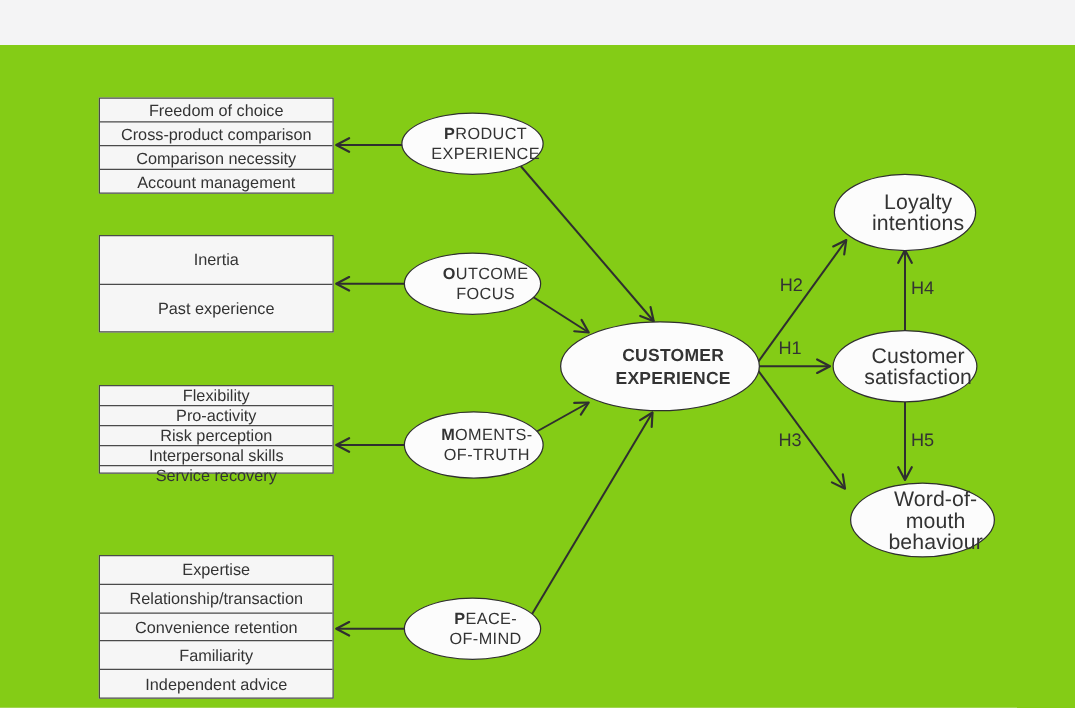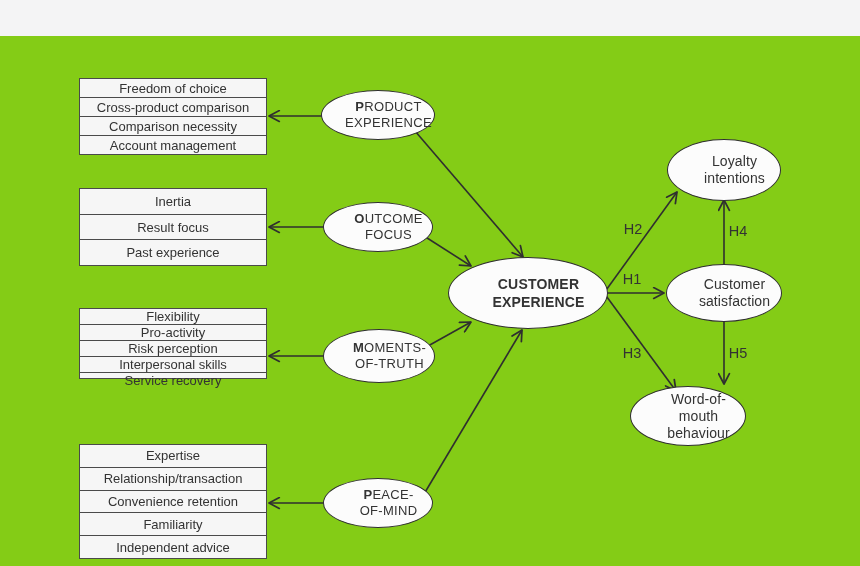--- a/index.html
+++ b/index.html
@@ -60,21 +60,21 @@
   }
   .cap::first-letter { font-weight: 700; }
   .node.center .node-line {
     font-weight: 700;
     font-size: 14px;
     line-height: 18px;
     letter-spacing: 0.2px;
   }
   .node.outcome-node .node-line {
     font-weight: 400;
-    font-size: 14px;
+    font-size: 17px;
     line-height: 17px;
     letter-spacing: 0.1px;
   }
   .h-label {
     position: absolute;
     transform: translate(-50%, -50%);
     font-size: 14.5px;
     color: #333;
     z-index: 2;
     white-space: nowrap;
@@ -110,21 +110,20 @@
 
   <div class="attr-table" style="left:79px; top:42px; height:77px">
     <div class="attr-row">Freedom of choice</div>
     <div class="attr-row">Cross-product comparison</div>
     <div class="attr-row">Comparison necessity</div>
     <div class="attr-row">Account management</div>
   </div>
 
   <div class="attr-table" style="left:79px; top:152px; height:78px">
     <div class="attr-row">Inertia</div>
-    <div class="attr-row">Result focus</div>
     <div class="attr-row">Past experience</div>
   </div>
 
   <div class="attr-table" style="left:79px; top:272px; height:71px">
     <div class="attr-row">Flexibility</div>
     <div class="attr-row">Pro-activity</div>
     <div class="attr-row">Risk perception</div>
     <div class="attr-row">Interpersonal skills</div>
     <div class="attr-row">Service recovery</div>
   </div>
@@ -165,21 +164,21 @@
   <div class="node outcome-node" style="left:667px; top:103px; width:114px; height:62px">
     <span class="node-line">Loyalty</span>
     <span class="node-line">intentions</span>
   </div>
 
   <div class="node outcome-node" style="left:666px; top:228px; width:116px; height:58px">
     <span class="node-line">Customer</span>
     <span class="node-line">satisfaction</span>
   </div>
 
-  <div class="node outcome-node" style="left:630px; top:350px; width:116px; height:60px">
+  <div class="node outcome-node" style="left:680px; top:350px; width:116px; height:60px">
     <span class="node-line">Word-of-mouth</span>
     <span class="node-line">behaviour</span>
   </div>
 
   <span class="h-label" style="left:633px; top:193px">H2</span>
   <span class="h-label" style="left:632px; top:243px">H1</span>
   <span class="h-label" style="left:632px; top:317px">H3</span>
   <span class="h-label" style="left:738px; top:195px">H4</span>
   <span class="h-label" style="left:738px; top:317px">H5</span>
 

